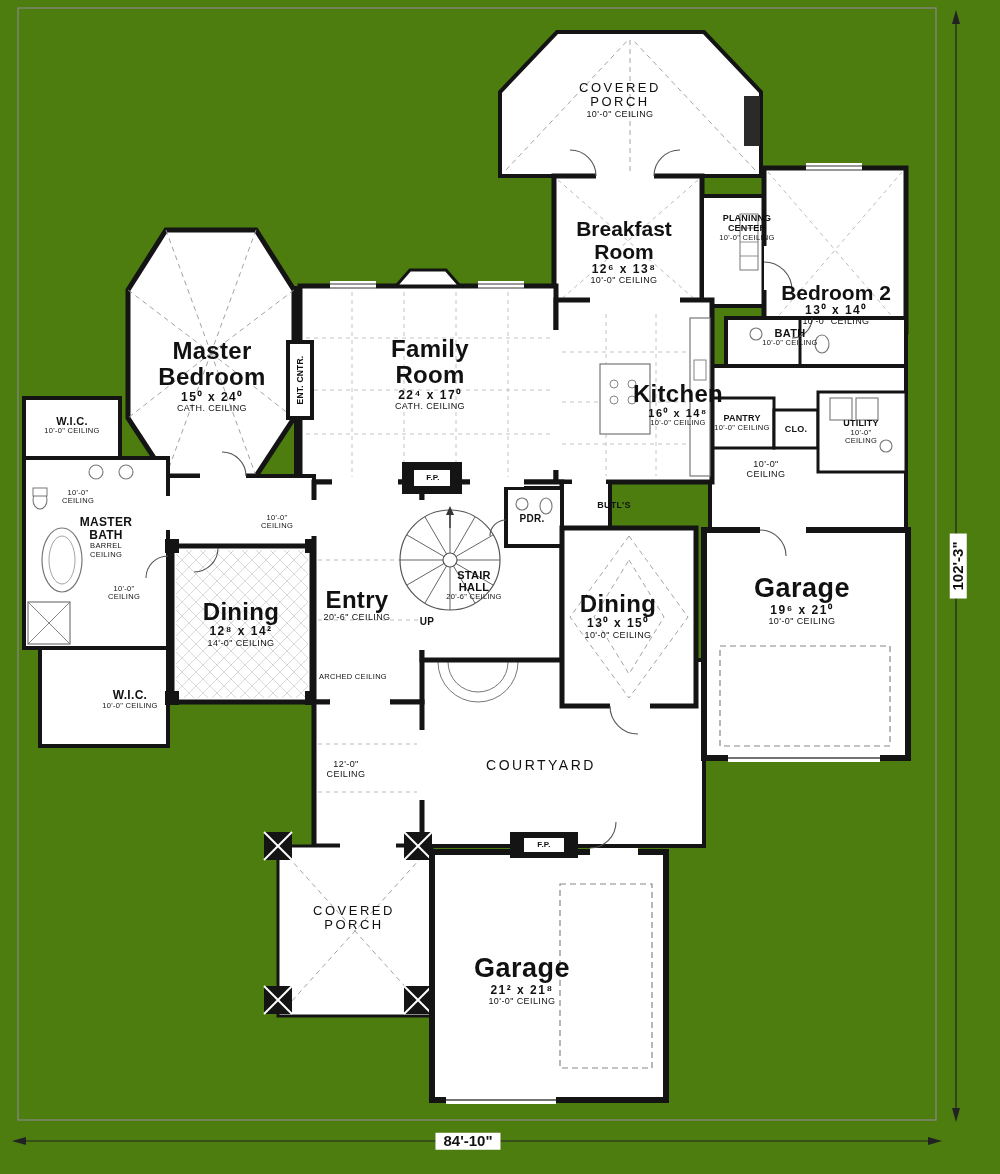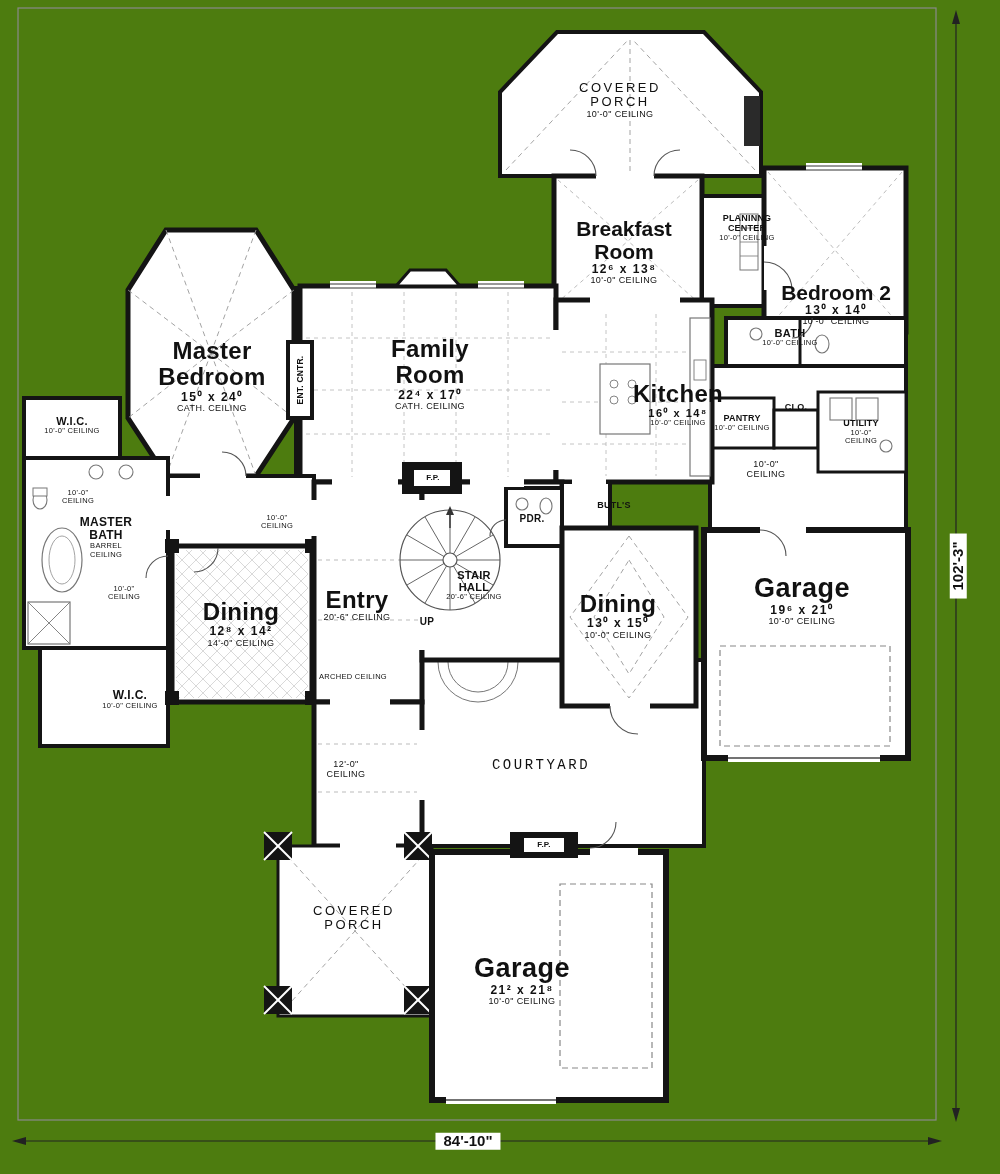--- a/index.html
+++ b/index.html
@@ -318,21 +318,21 @@
   <span class="nm-lg">Kitchen</span>
   <span class="dims" style="font-size:11px">16⁰ x 14⁸</span>
   <span class="ceil-xs">10'-0" CEILING</span>
 </div>
 
 <div class="lbl" style="left:742px; top:423px;">
   <span class="nm-xs">PANTRY</span>
   <span class="ceil-xs">10'-0" CEILING</span>
 </div>
 
-<div class="lbl" style="left:796px; top:408px;">
+<div class="lbl" style="left:796px; top:430px;">
   <span class="nm-xs">CLO.</span>
 </div>
 
 <div class="lbl" style="left:861px; top:432px;">
   <span class="nm-xs">UTILITY</span>
   <span class="ceil-xs" style="width:34px">10'-0" CEILING</span>
 </div>
 
 <div class="lbl" style="left:766px; top:470px;">
   <span class="ceil" style="width:40px">10'-0" CEILING</span>
@@ -398,21 +398,21 @@
   <span class="dims">13⁰ x 15⁰</span>
   <span class="ceil">10'-0" CEILING</span>
 </div>
 
 <div class="lbl" style="left:802px; top:600px;">
   <span class="nm-xl">Garage</span>
   <span class="dims">19⁶ x 21⁰</span>
   <span class="ceil">10'-0" CEILING</span>
 </div>
 
-<div class="lbl" style="left:541px; top:766px;font-family:Liberation Mono, monospace;">
+<div class="lbl" style="left:541px; top:766px;">
   <span class="cap" style="font-size:14px">COURTYARD</span>
 </div>
 
 <div class="lbl" style="left:346px; top:770px;">
   <span class="ceil" style="width:40px">12'-0" CEILING</span>
 </div>
 
 <div class="lbl" style="left:353px; top:677px;">
   <span class="ceil-xs">ARCHED CEILING</span>
 </div>

